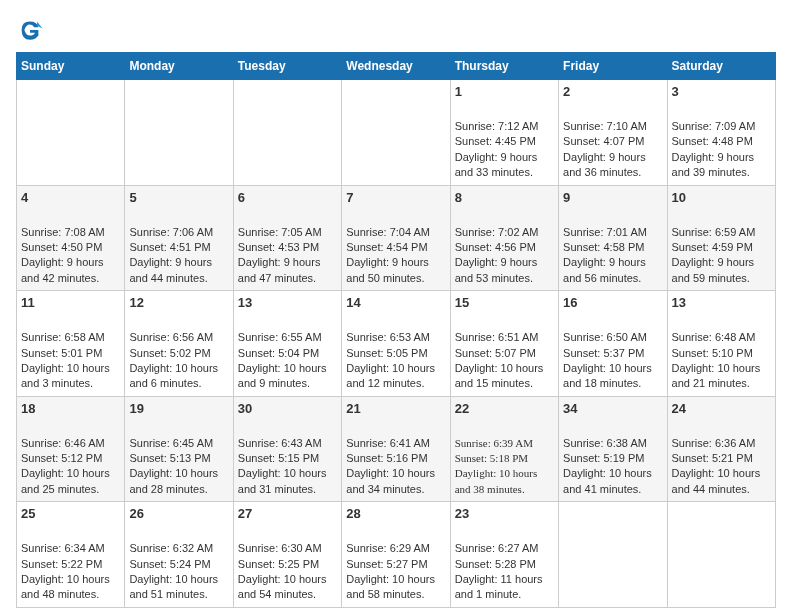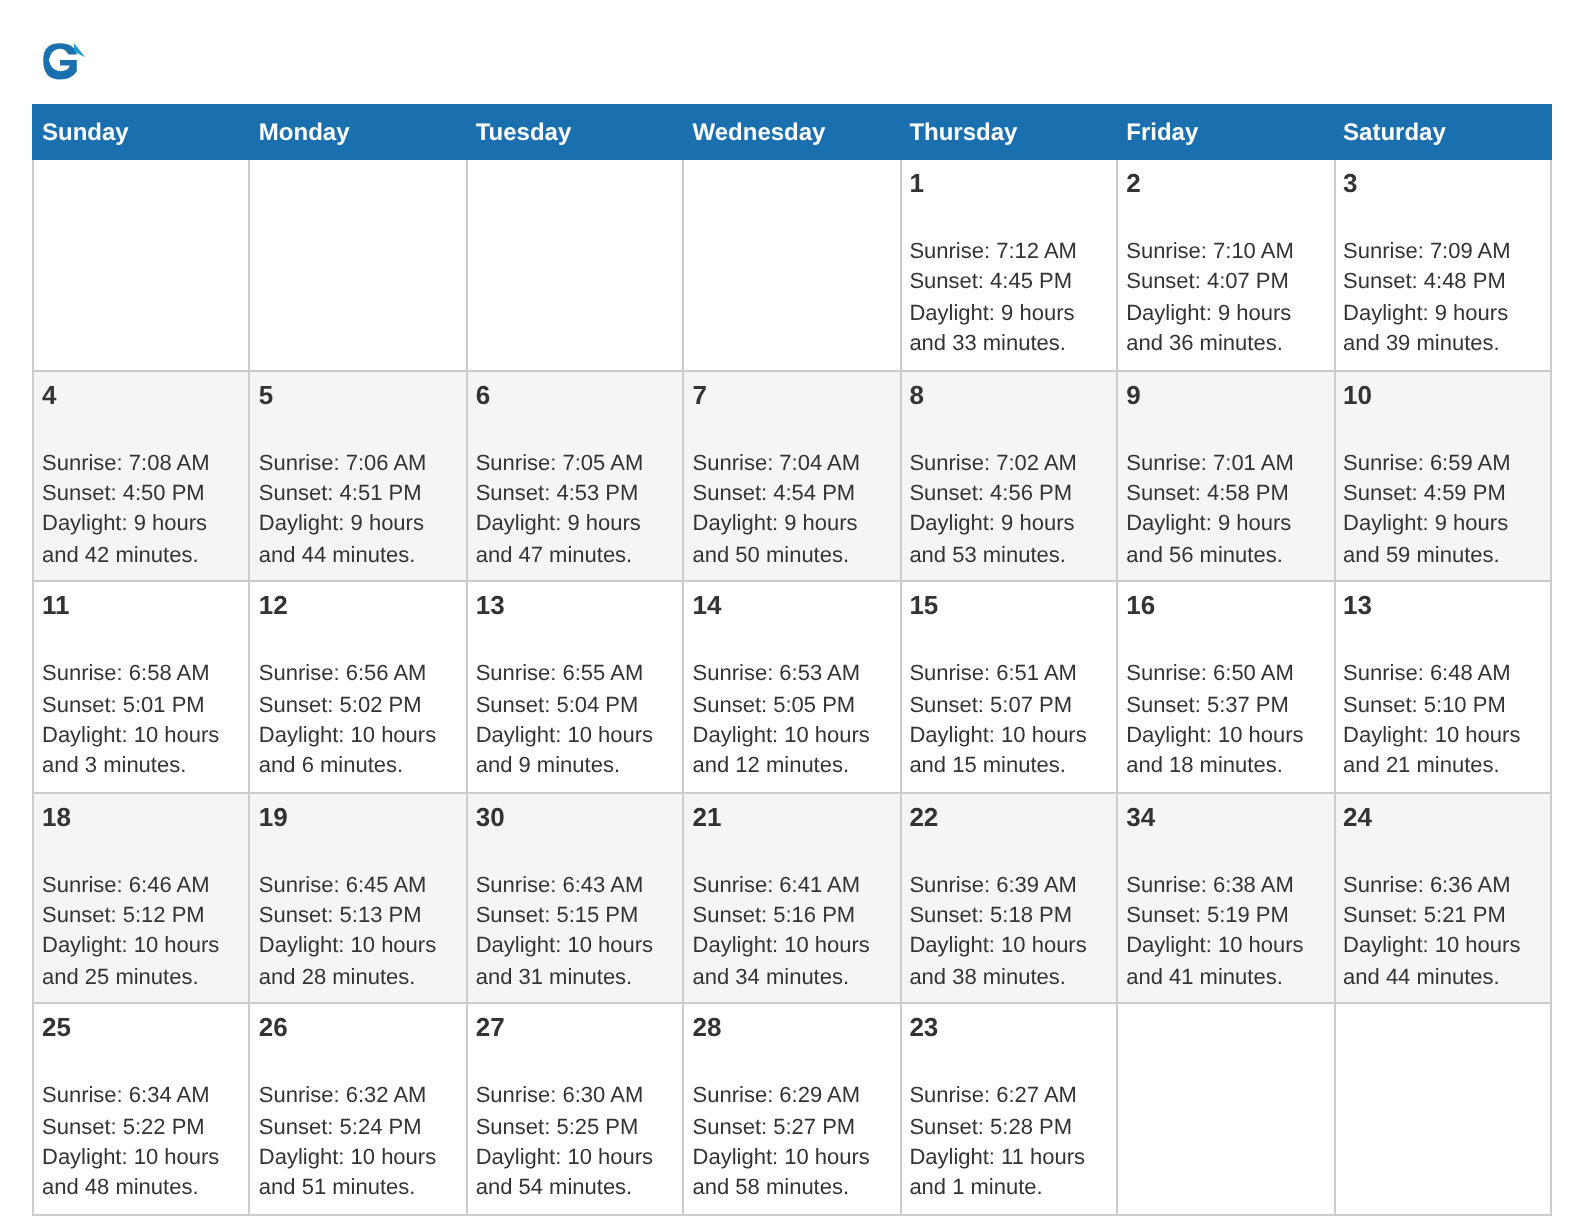--- a/index.html
+++ b/index.html
@@ -276,21 +276,21 @@
         </td>
         <td>
           <div class="day-num">21</div>
           <div class="day-info" style="white-space: pre-line;">Sunrise: 6:41 AM
 Sunset: 5:16 PM
 Daylight: 10 hours
 and 34 minutes.</div>
         </td>
         <td>
           <div class="day-num">22</div>
-          <div class="day-info" style="white-space: pre-line;">Sunrise: 6:39 AM
+          <div class="day-info" style="white-space: pre-line; font-family: Liberation Serif, serif;">Sunrise: 6:39 AM
 Sunset: 5:18 PM
 Daylight: 10 hours
 and 38 minutes.</div>
         </td>
         <td>
           <div class="day-num">34</div>
           <div class="day-info" style="white-space: pre-line;">Sunrise: 6:38 AM
 Sunset: 5:19 PM
 Daylight: 10 hours
 and 41 minutes.</div>

